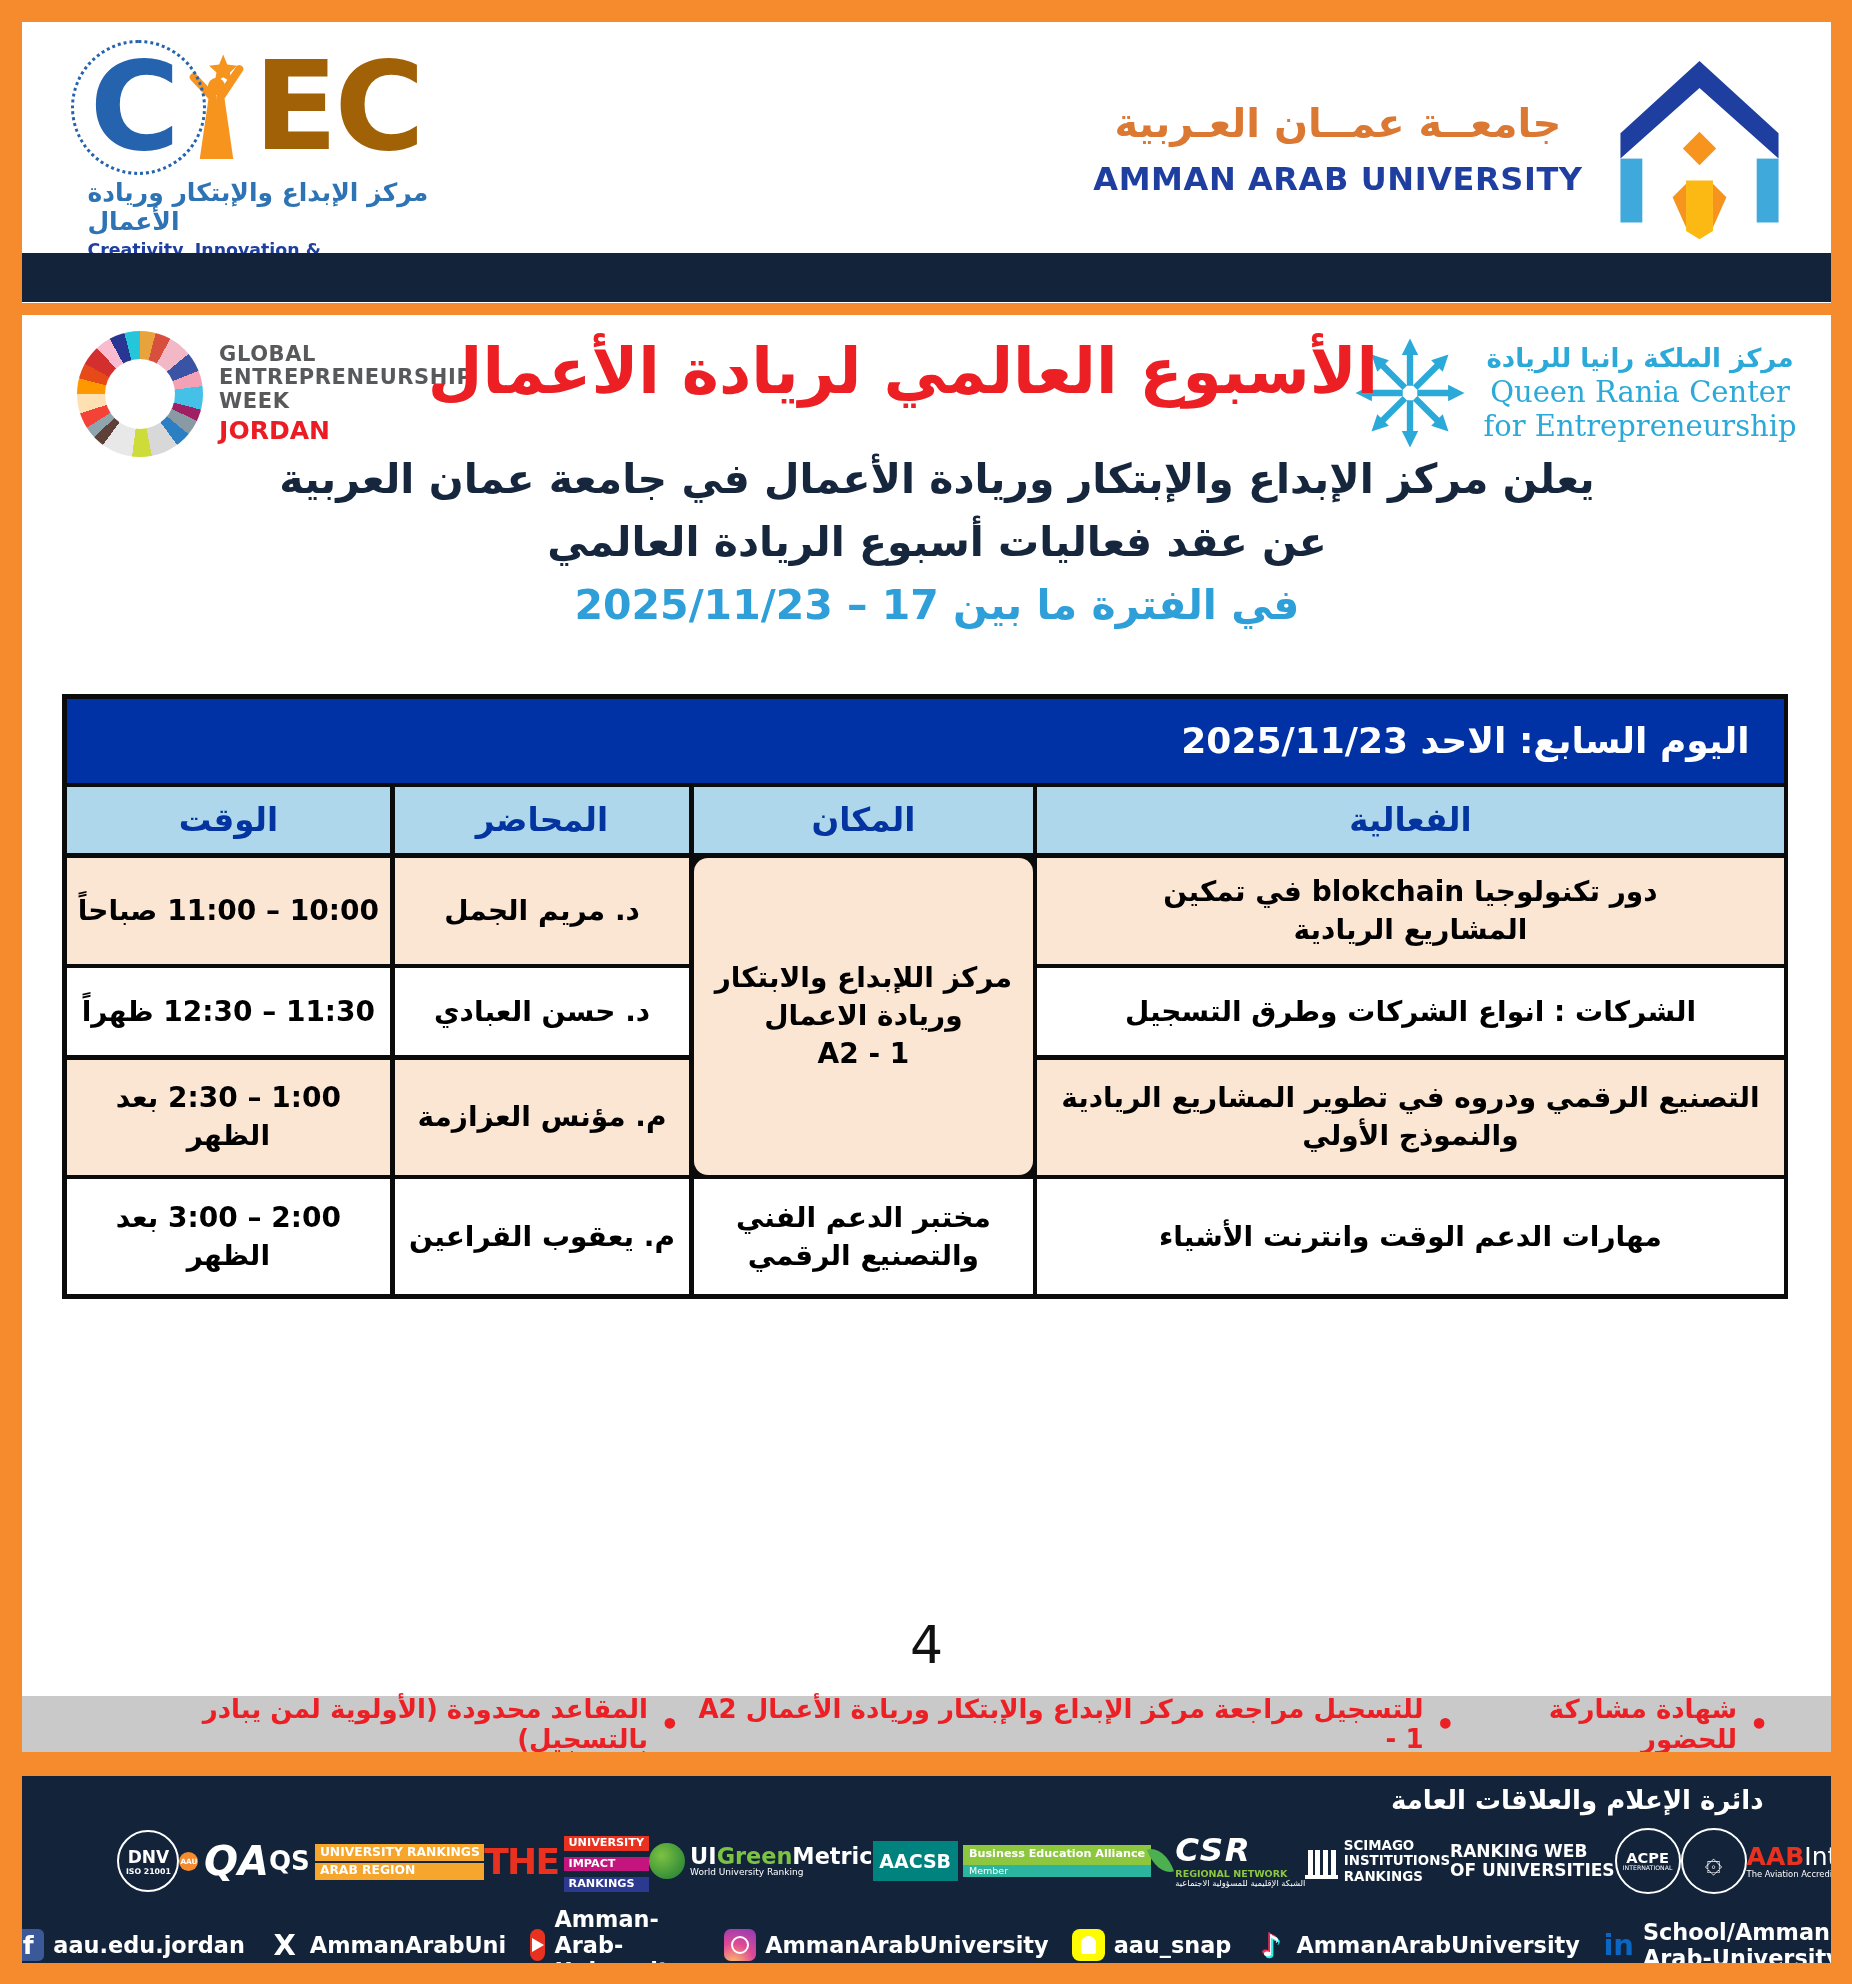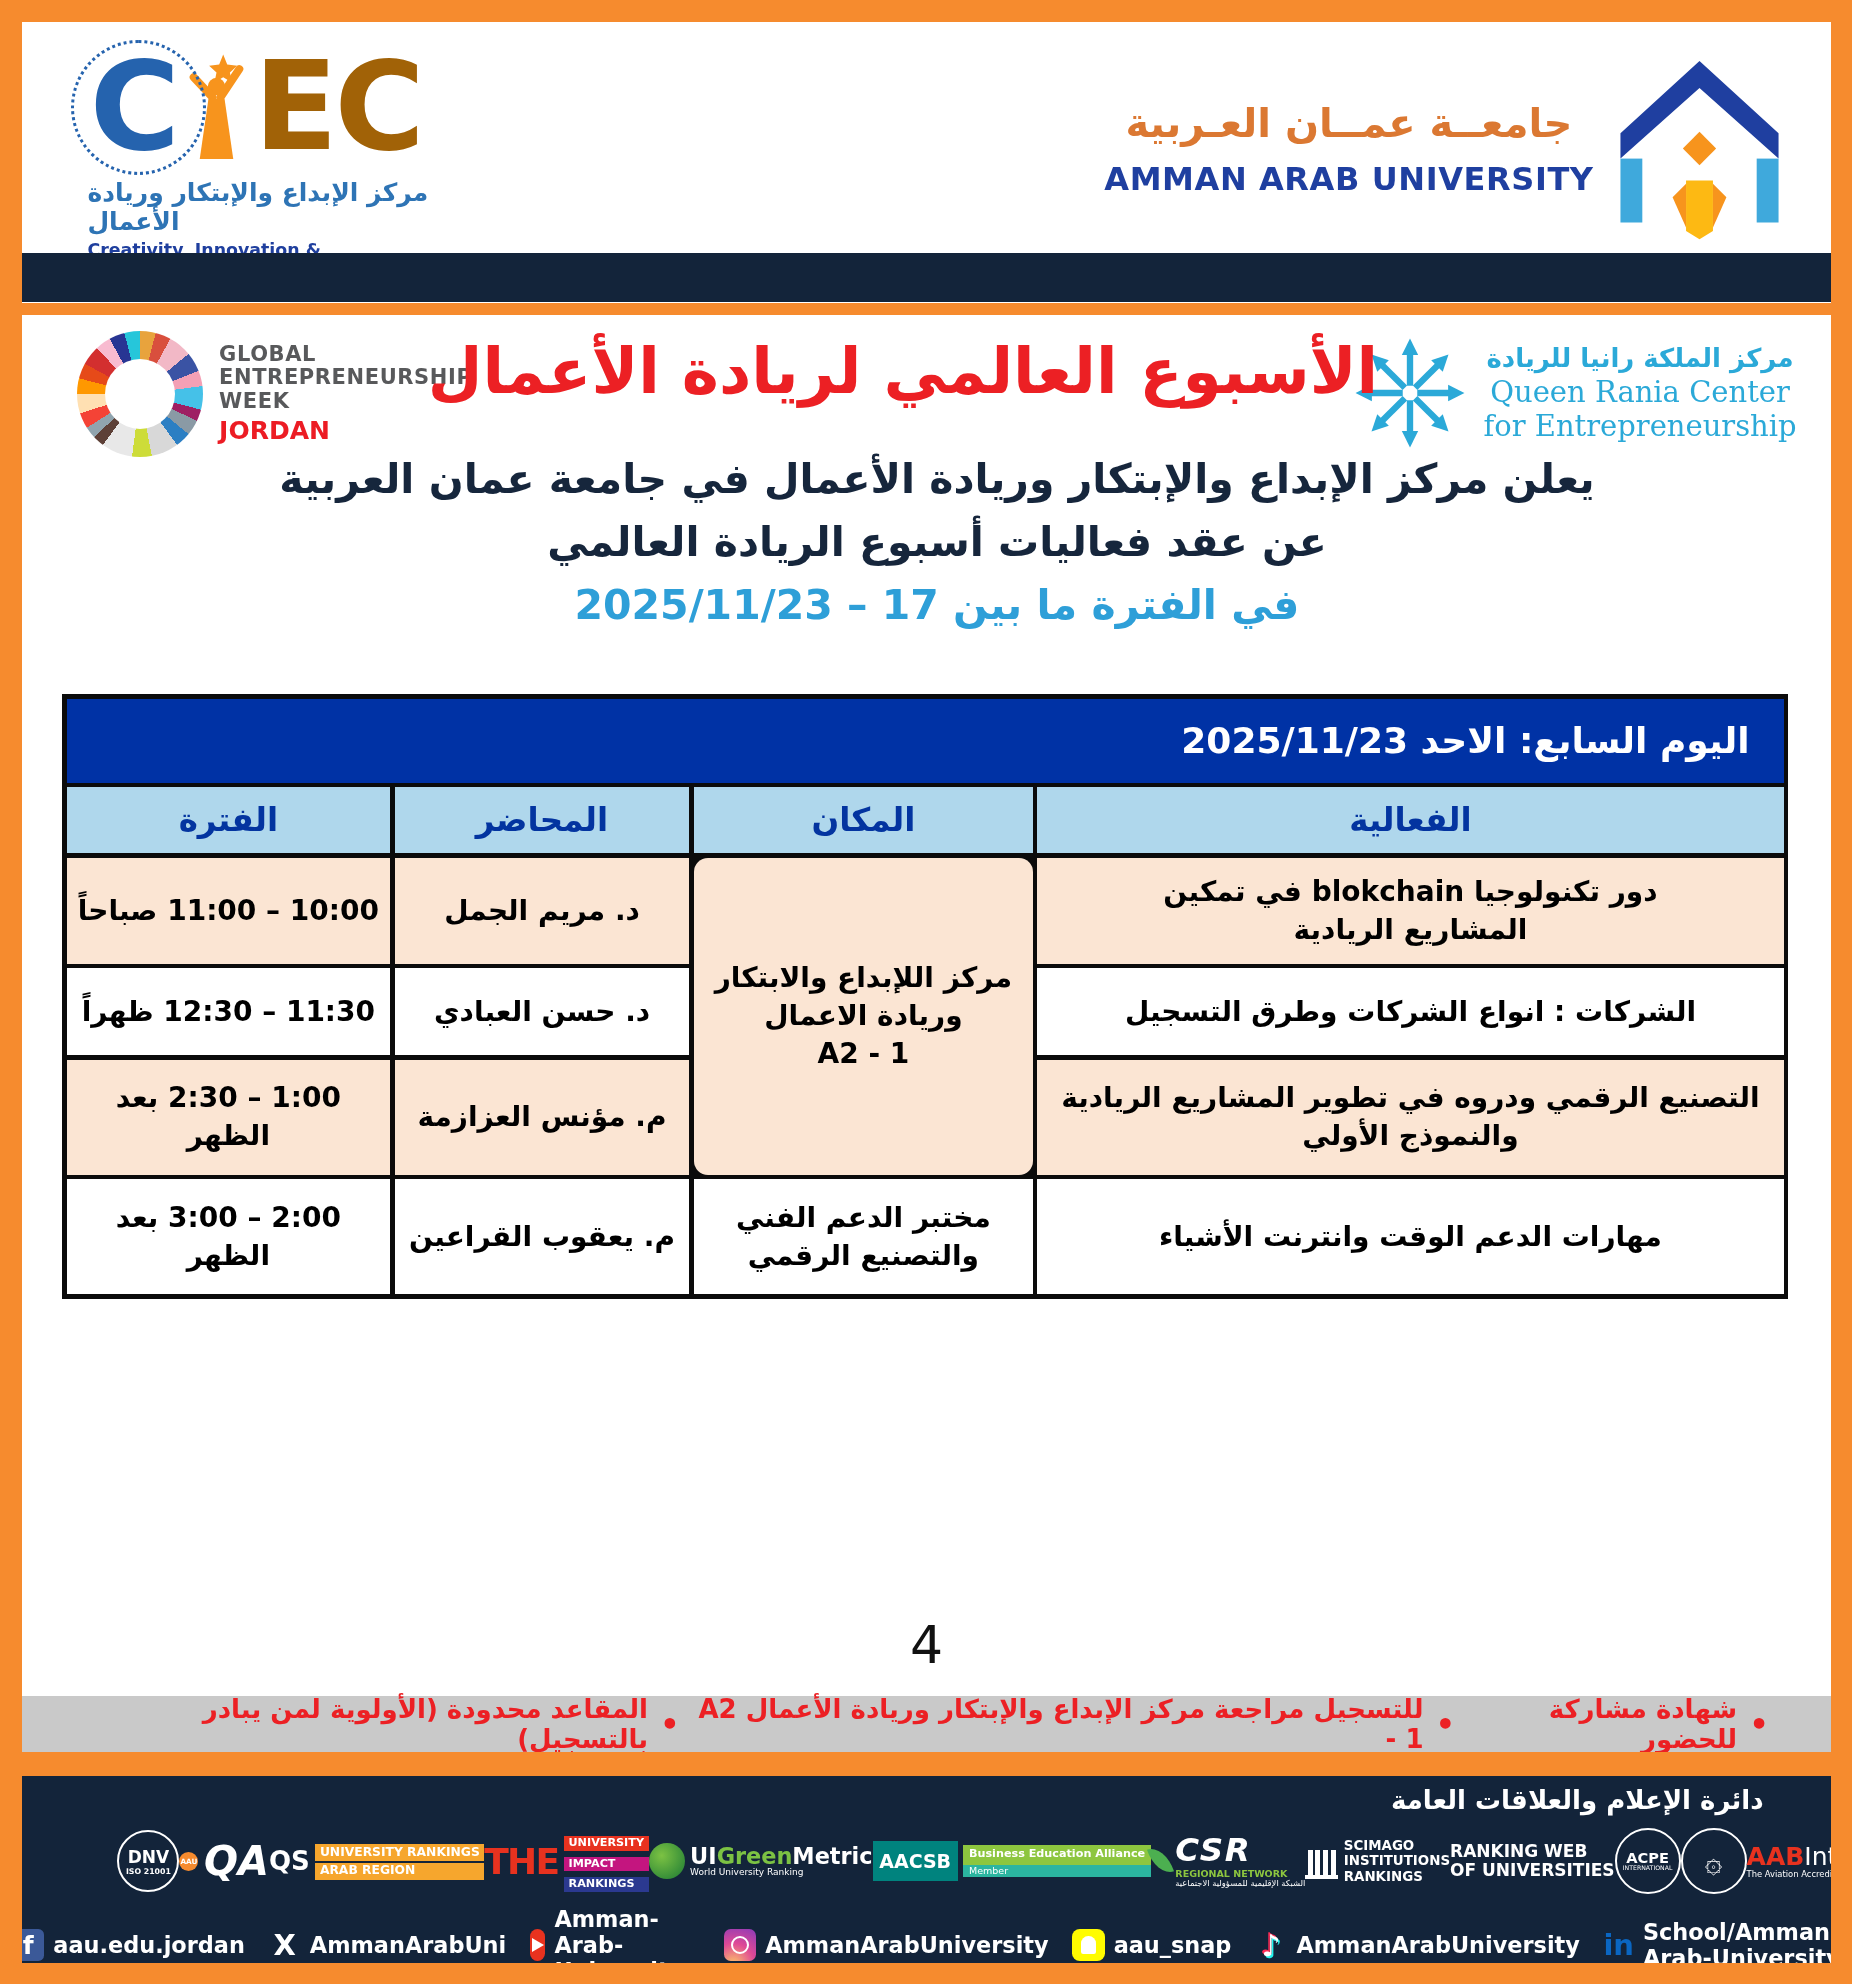--- a/index.html
+++ b/index.html
@@ -8,21 +8,21 @@
 
   
   .top-header{position:absolute;left:22.4px;right:22.4px;top:22.4px;height:231px;background:#fff;}
   .ciec{position:absolute;left:45px;top:11.2px;width:392px;}
   .ciec-mark{display:flex;align-items:flex-end;gap:3.4px;height:134px;padding-left:22.4px;}
   .ciec-c{position:relative;font-size:123px;font-weight:bold;color:#2563AE;line-height:1;}
   .ciec-c::before{content:'';position:absolute;left:-19px;top:-4.5px;width:129px;height:129px;border:3.9px dotted #2563AE;border-radius:50%;}
   .ciec-ec{font-size:123px;font-weight:bold;color:#a16207;line-height:1;letter-spacing:-3.4px;}
   .ciec-ar{margin-top:10px;font-size:25px;font-weight:bold;color:#2E74B5;direction:rtl;text-align:left;padding-left:20px;}
   .ciec-en{margin-top:4.5px;font-size:17.4px;font-weight:bold;color:#1F3F9E;padding-left:20px;}
-  .aau{position:absolute;right:39px;top:34px;display:flex;align-items:center;gap:13px;}
+  .aau{position:absolute;right:39px;top:34px;display:flex;align-items:center;gap:24px;}
   .aau-text{text-align:center;}
   .aau-ar{font-size:40px;font-weight:bold;color:#DB7832;direction:rtl;}
   .aau-en{margin-top:14px;font-size:32px;font-weight:bold;color:#1F3FA0;letter-spacing:0.6px;}
   .aau-mark{width:185px;height:185px;}
 
   .navy-bar{position:absolute;left:22.4px;right:22.4px;top:253px;height:49px;background:#13243A;}
   .orange-strip-1{position:absolute;left:22.4px;right:22.4px;top:303px;height:12.3px;background:#F68B2E;}
 
   
   .intro{position:absolute;left:22.4px;right:22.4px;top:315px;height:379px;background:#fff;margin-left:21px;}
@@ -207,21 +207,21 @@
     <div class="intro-line2">عن عقد فعاليات أسبوع الريادة العالمي</div>
     <div class="intro-line3">في الفترة ما بين 17 – 2025/11/23</div>
   </div>
 
   <div class="schedule">
     <div class="sch-banner">اليوم السابع: الاحد 2025/11/23</div>
 
     <div class="sch-head">الفعالية</div>
     <div class="sch-head">المكان</div>
     <div class="sch-head">المحاضر</div>
-    <div class="sch-head">الفترة</div>
+    <div class="sch-head">الوقت</div>
 
     <div class="cell peach">دور تكنولوجيا blokchain في تمكين
 المشاريع الريادية</div>
     <div class="cell peach place-merged">مركز اللإبداع والابتكار
 وريادة الاعمال
 A2 - 1</div>
     <div class="cell peach">د. مريم الجمل</div>
     <div class="cell peach">10:00 – 11:00 صباحاً</div>
 
     <div class="cell white">الشركات : انواع الشركات وطرق التسجيل</div>

